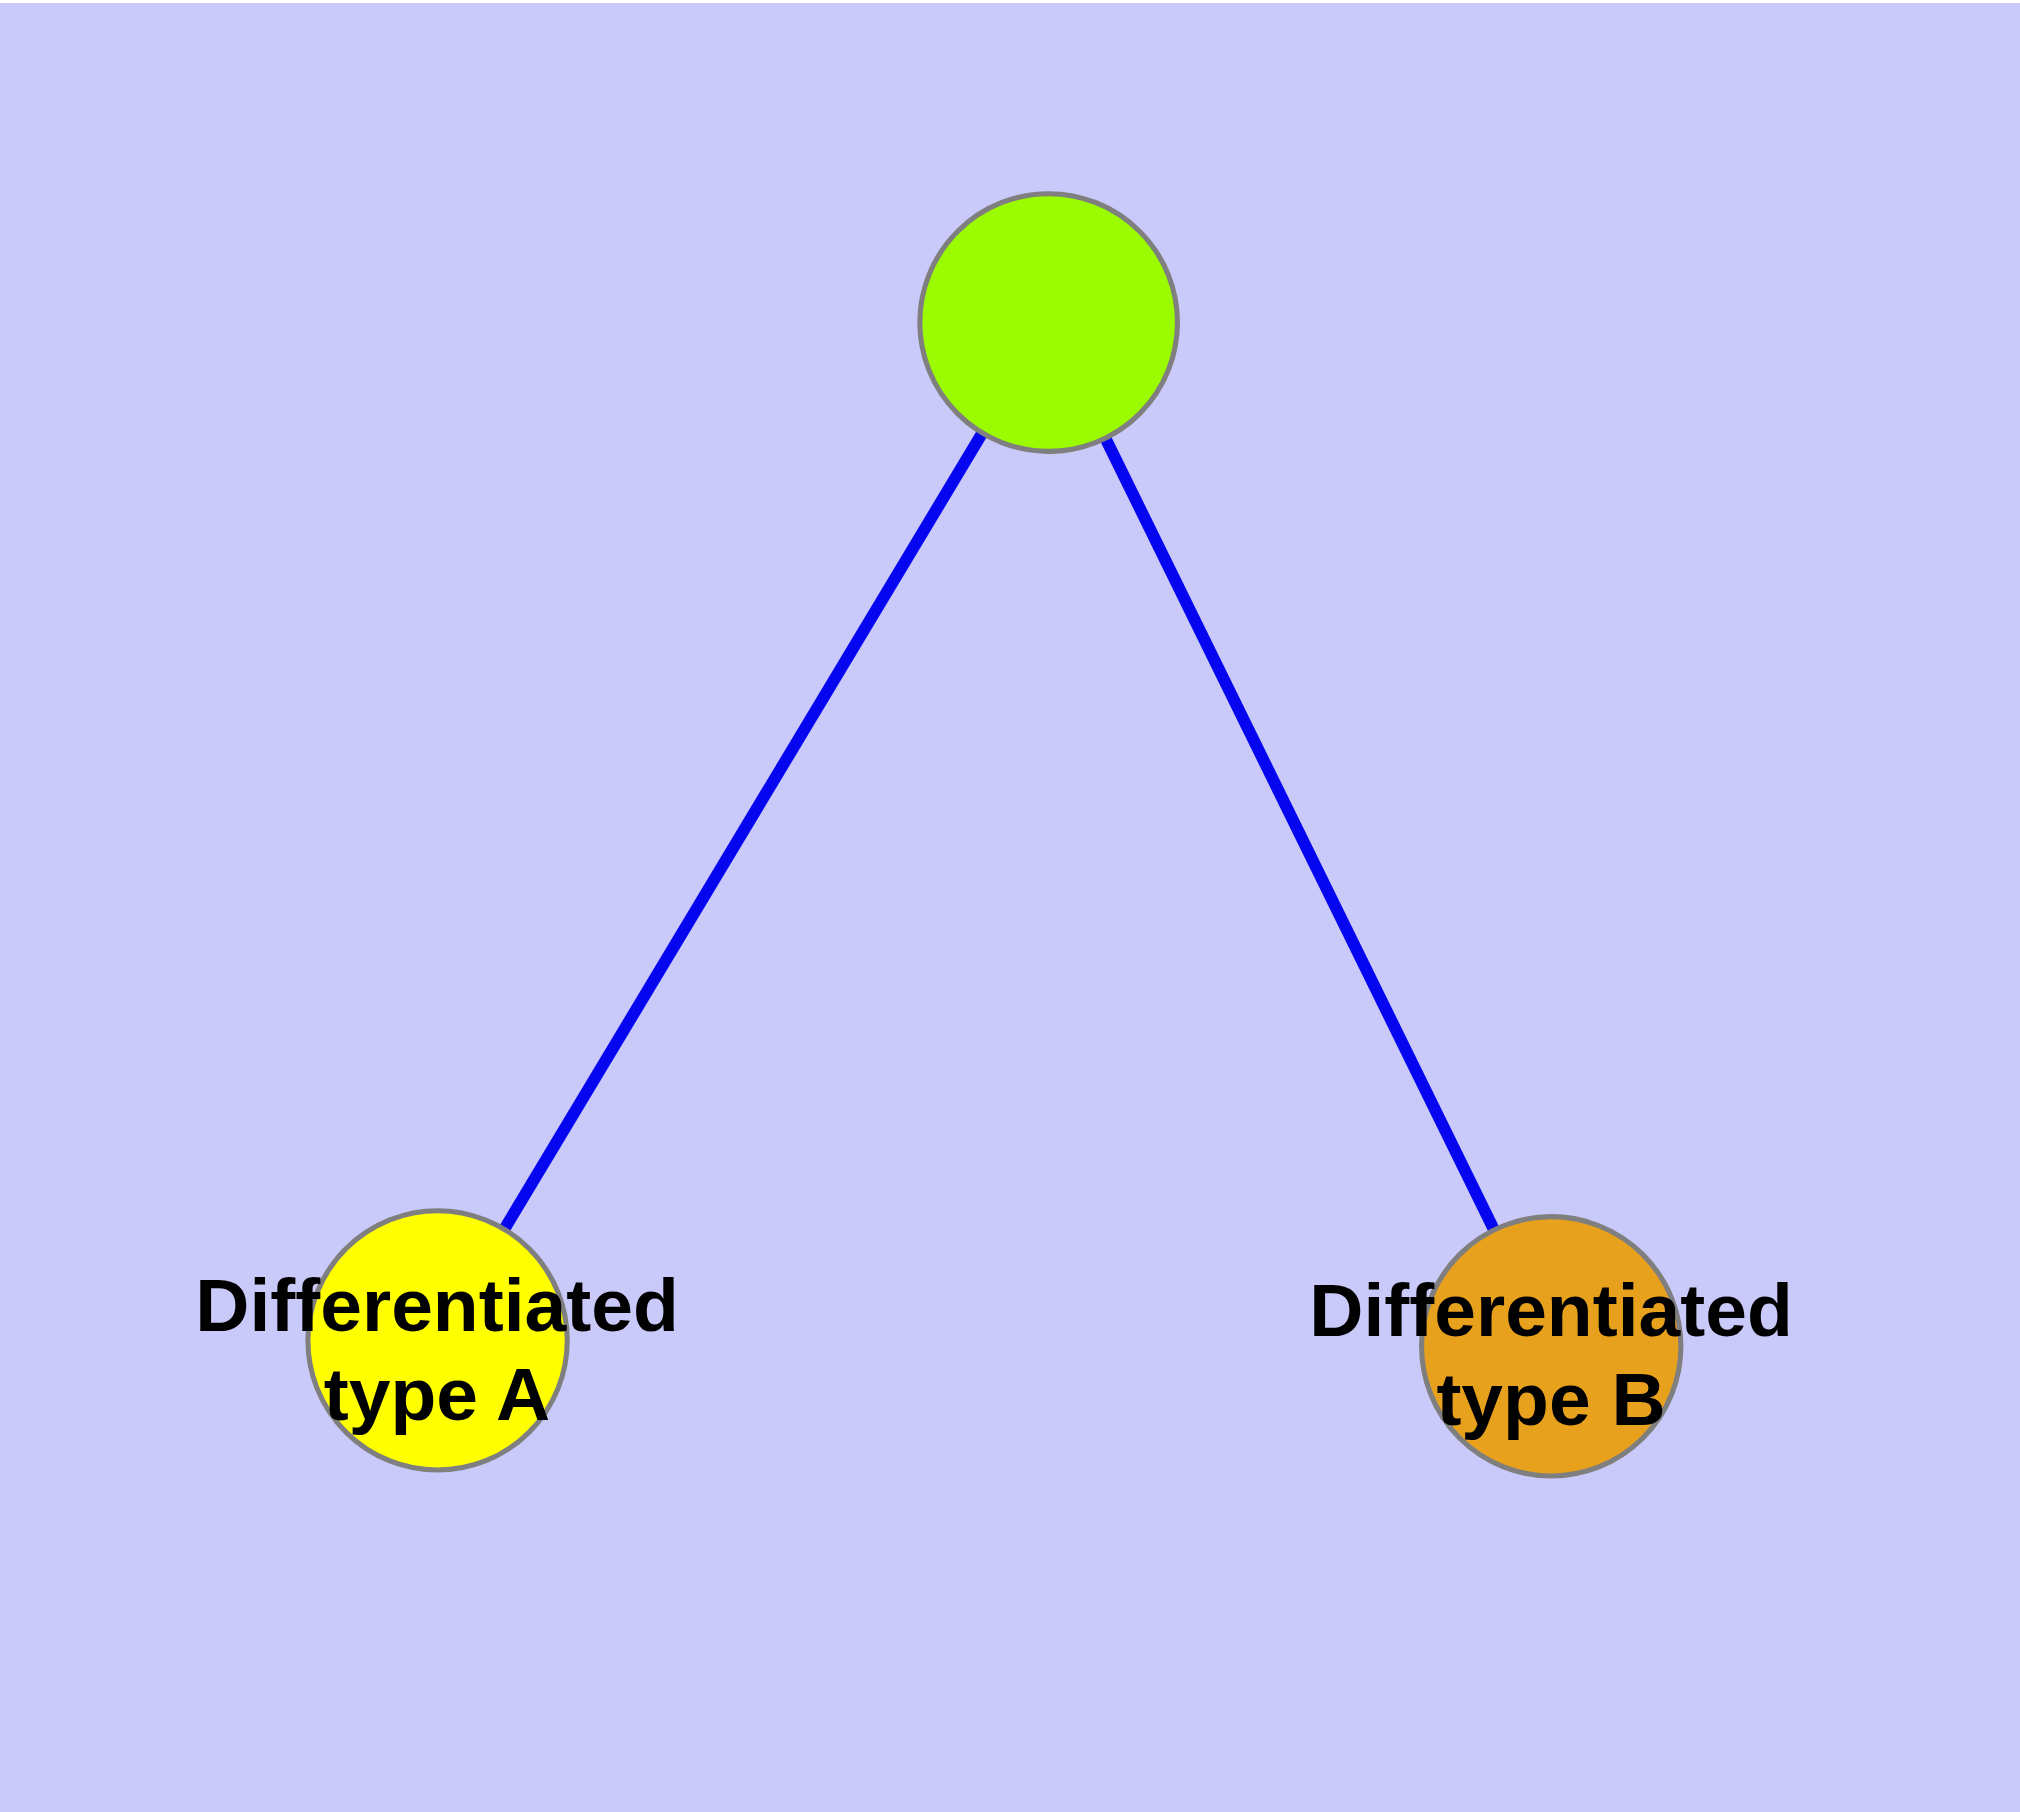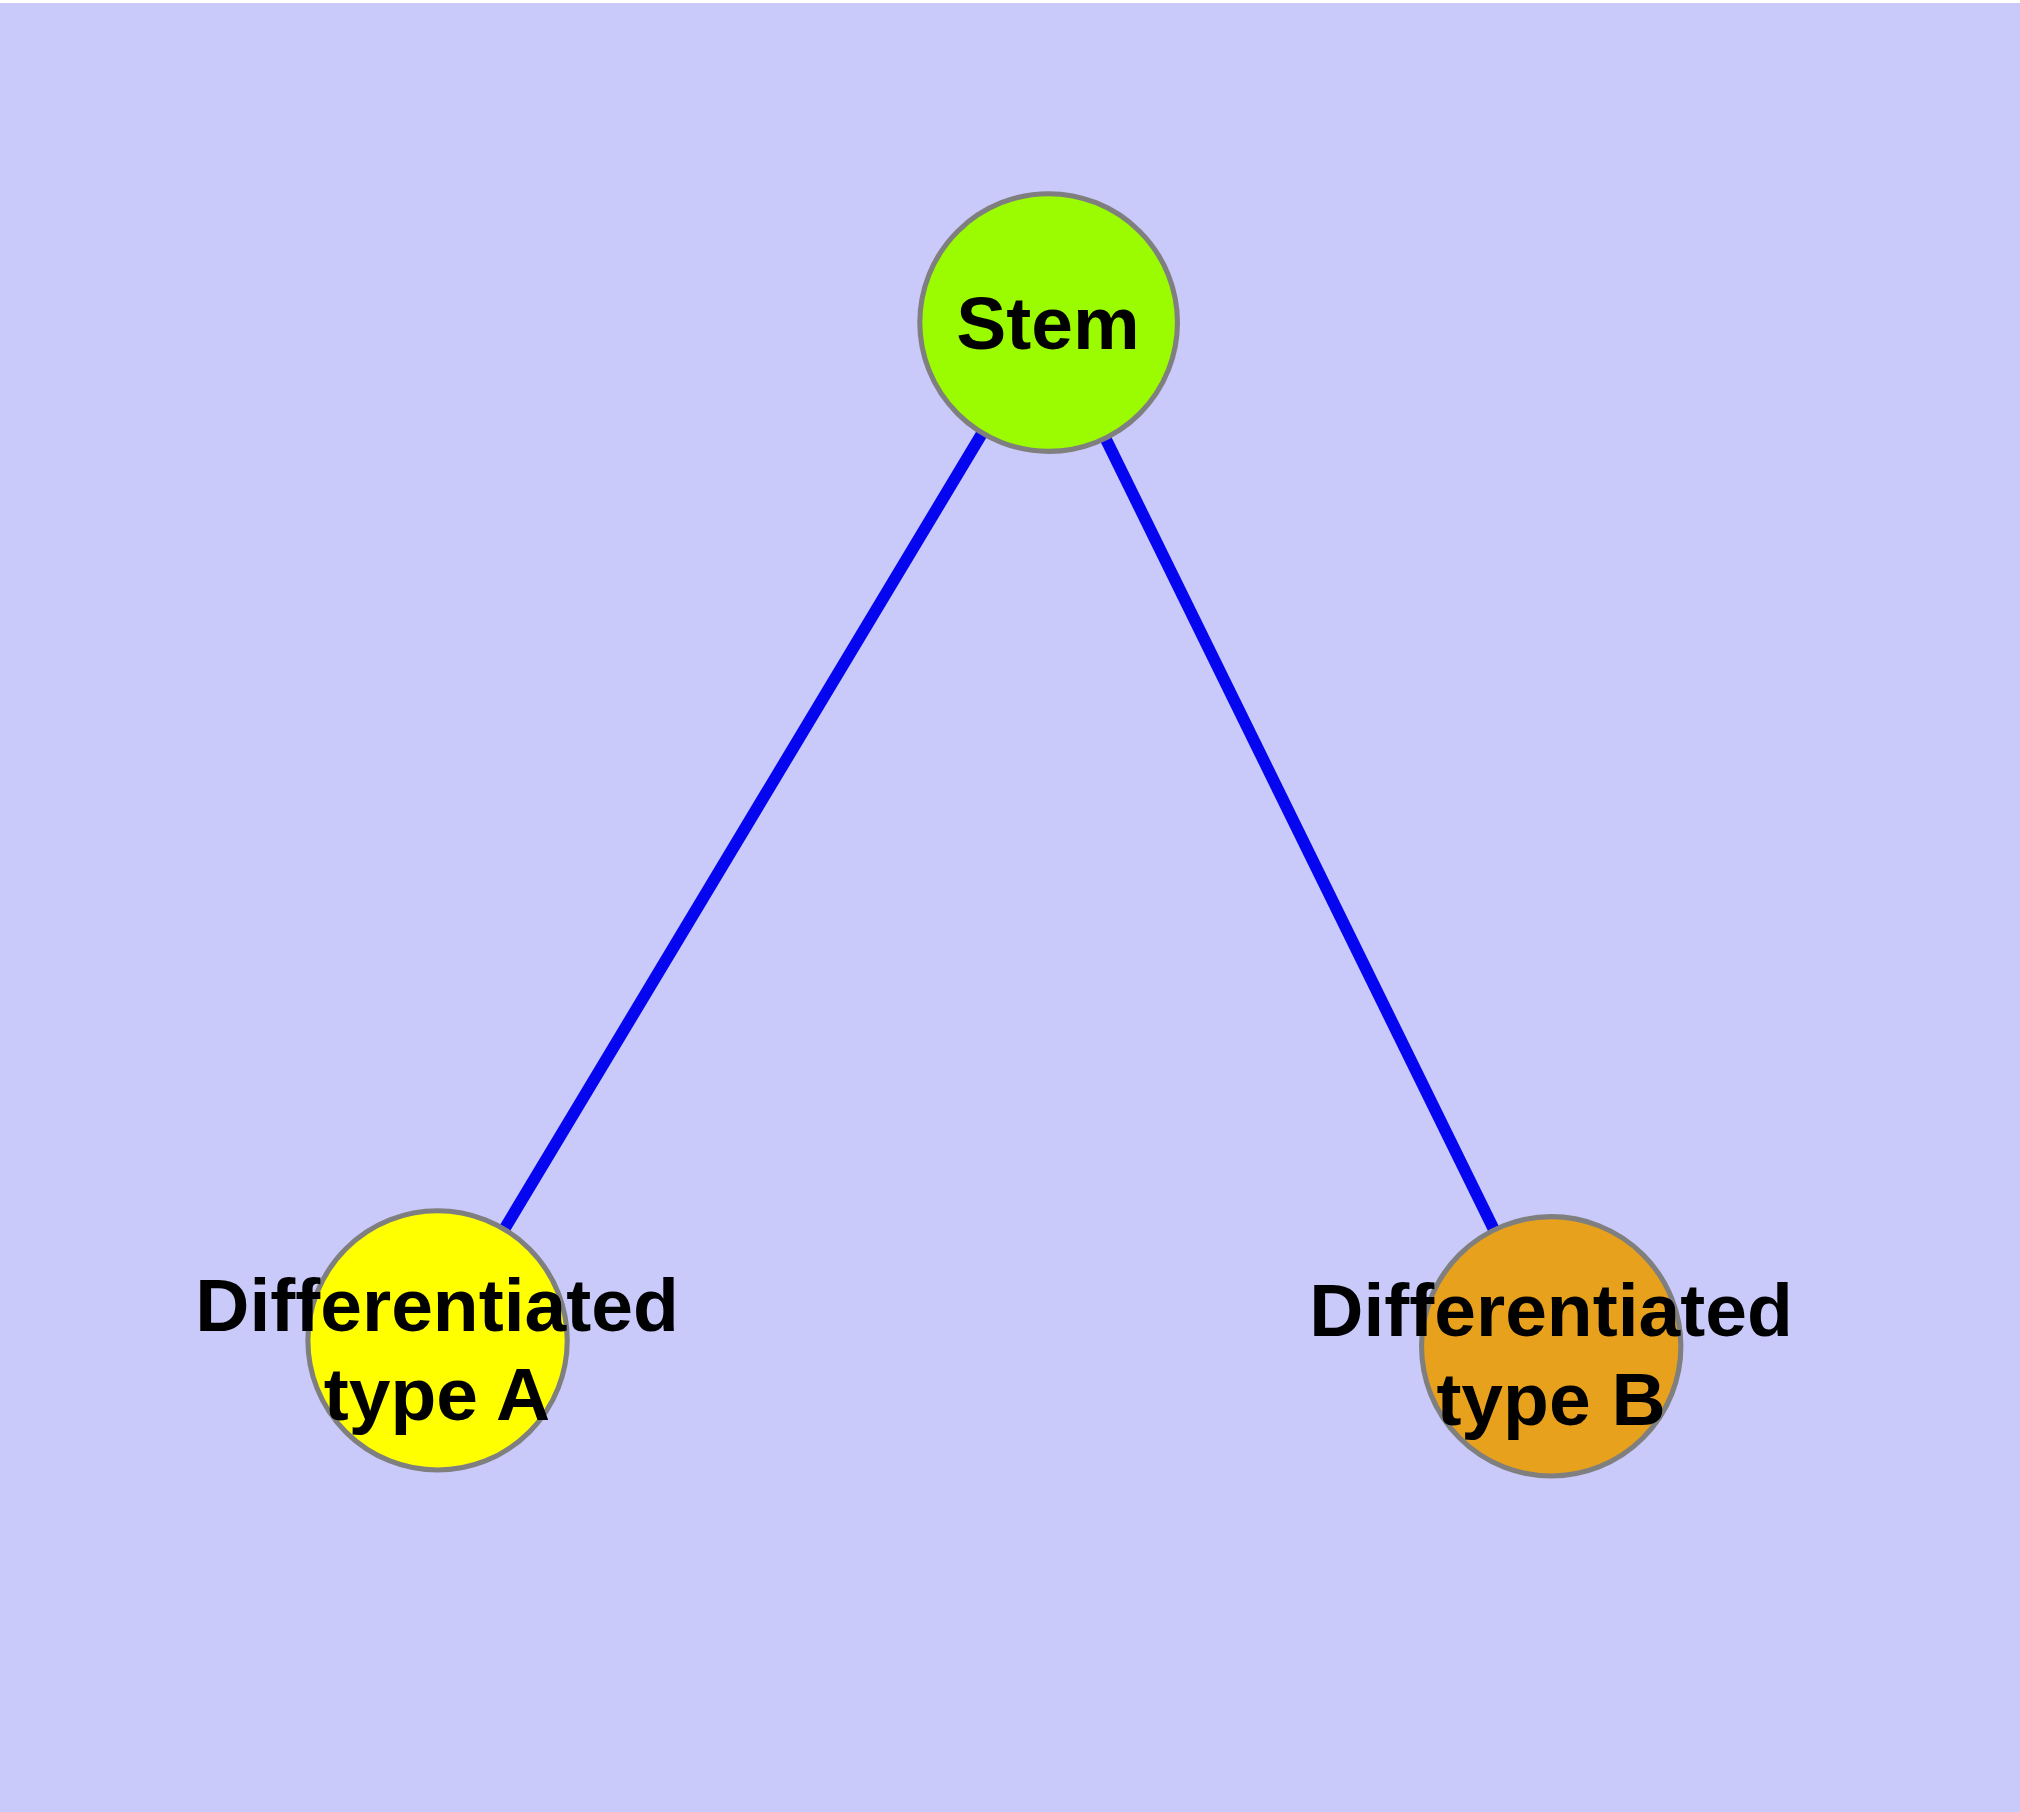--- a/index.html
+++ b/index.html
@@ -51,21 +51,20 @@
   <svg class="graph" viewBox="0 0 2384 2138" xmlns="http://www.w3.org/2000/svg">
 
     <line class="edge" x1="1237" y1="377" x2="516" y2="1578" stroke="#0505F0"></line>
     <line class="edge" x1="1237" y1="377" x2="1830" y2="1585" stroke="#0505F0"></line>
 
     <circle class="node" cx="1237" cy="377" r="152" fill="#9BFB00"></circle>
     <circle class="node" cx="516" cy="1578" r="153" fill="#FFFF00"></circle>
     <circle class="node" cx="1830" cy="1585" r="153" fill="#E8A11C"></circle>
   </svg>
 
-  <div class="node-label stem">Stem</div>
 
   <div class="node-label typea">Differentiated
 type A</div>
 
   <div class="node-label typeb">Differentiated
 type B</div>
 </div>
 
 
 </body></html>

